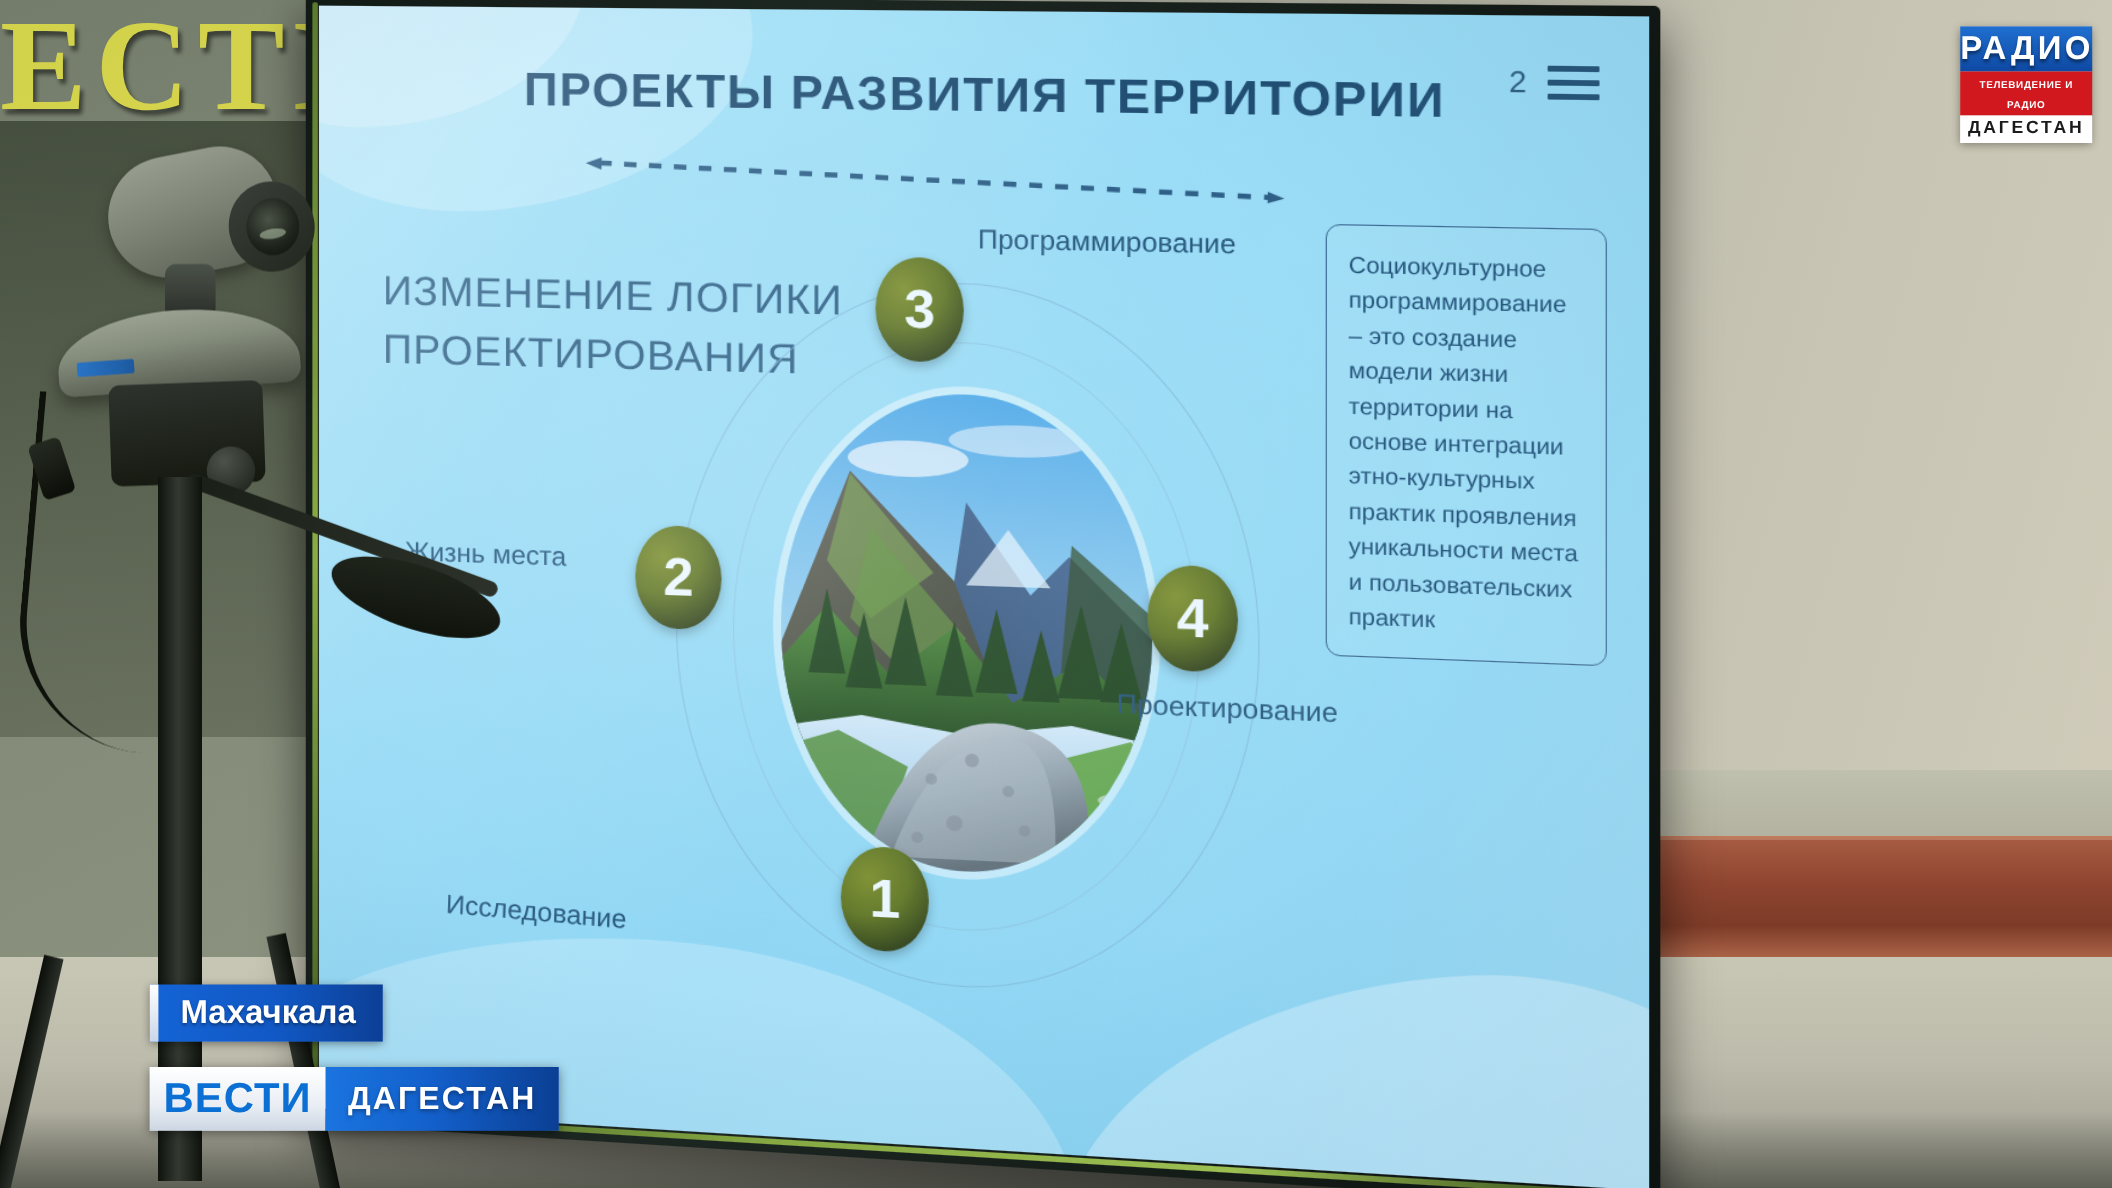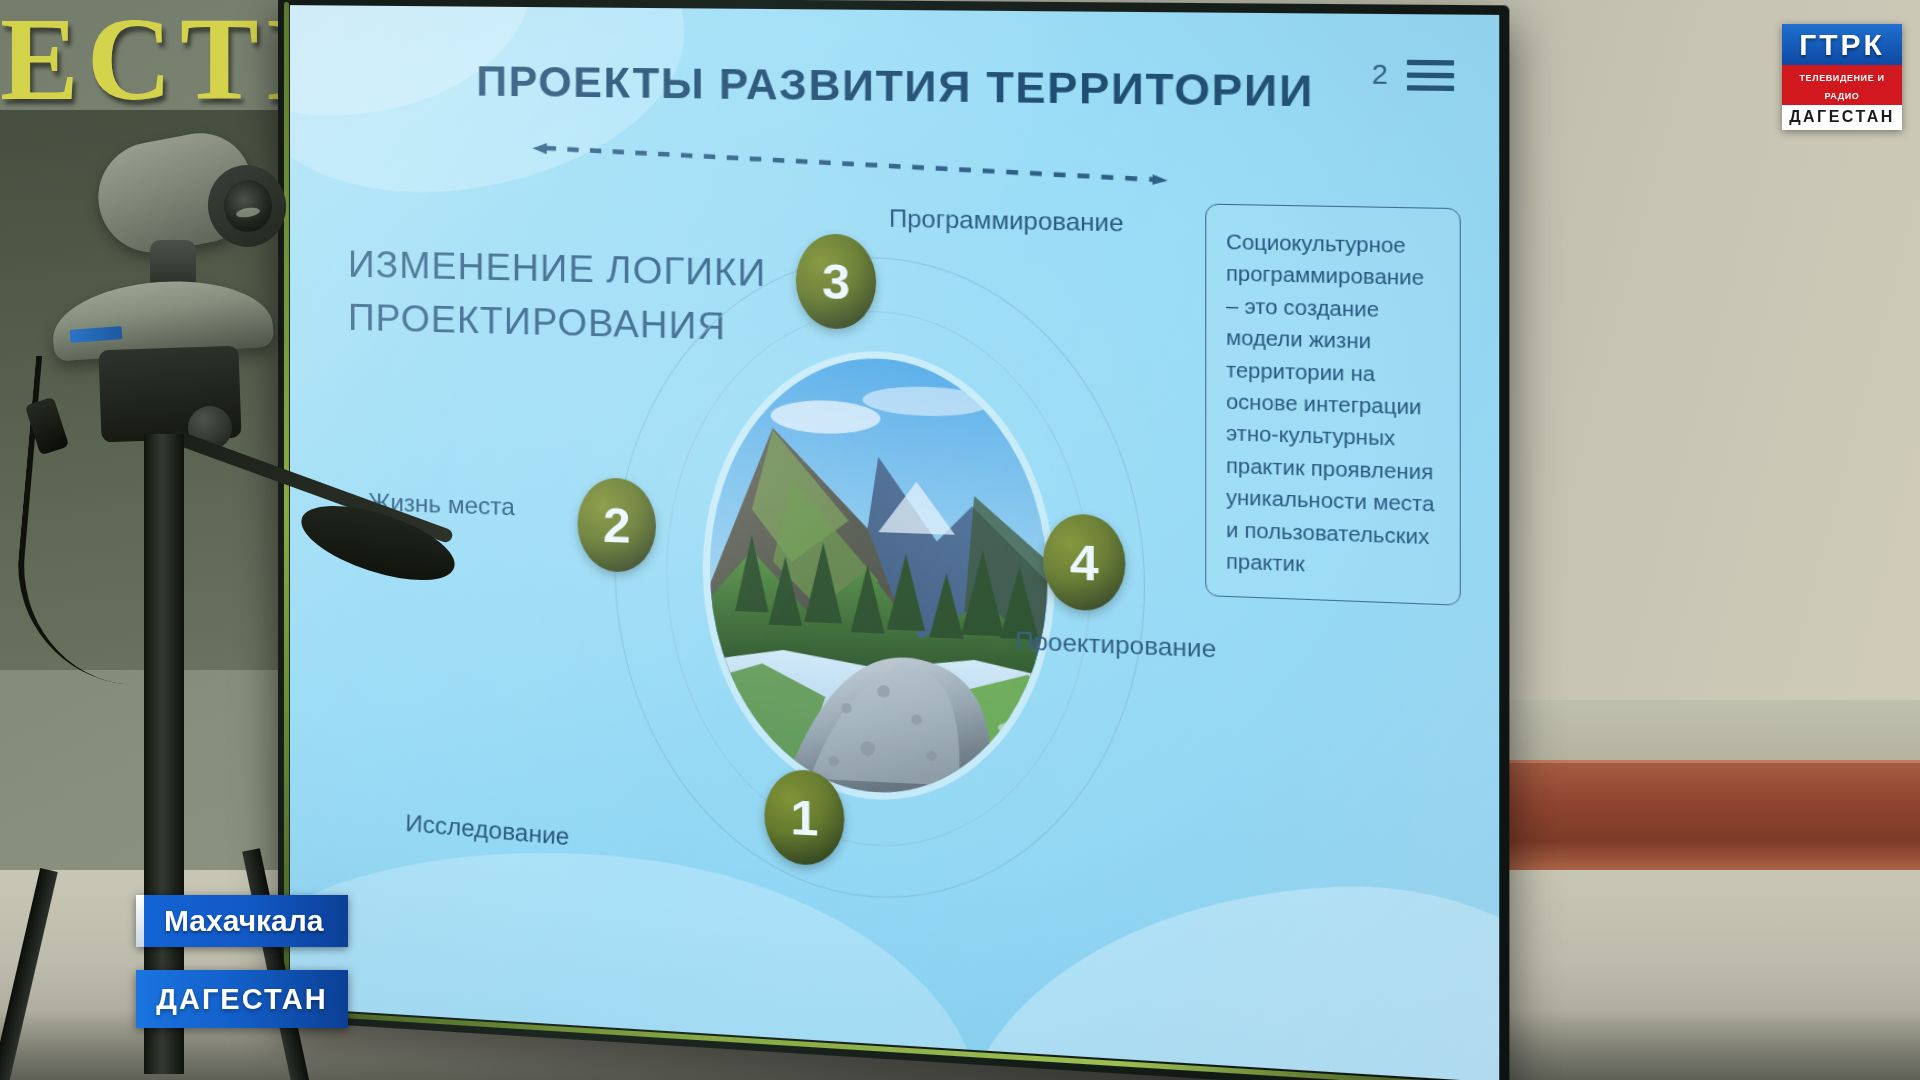--- a/index.html
+++ b/index.html
@@ -499,28 +499,31 @@
   <div class="tripod-col"></div>
   <div class="tripod-leg-a"></div>
   <div class="tripod-leg-b"></div>
 </div>
 
 <div class="loc-badge">
   <span class="loc-text">Махачкала</span>
 </div>
 
 <div class="vesti-bar">
+  <div class="vesti-left">
+    <span>ВЕСТИ</span>
+  </div>
   <div class="vesti-right">
     <span>ДАГЕСТАН</span>
   </div>
 </div>
 
 <div class="gtrk">
   <div class="gtrk-top">
-    <span>ГТРК</span>
+    <span>РАДИО</span>
   </div>
   <div class="gtrk-mid">
     <span>ТЕЛЕВИДЕНИЕ И РАДИО</span>
   </div>
   <div class="gtrk-bot">
     <span>ДАГЕСТАН</span>
   </div>
 </div>
 
 </body></html>

